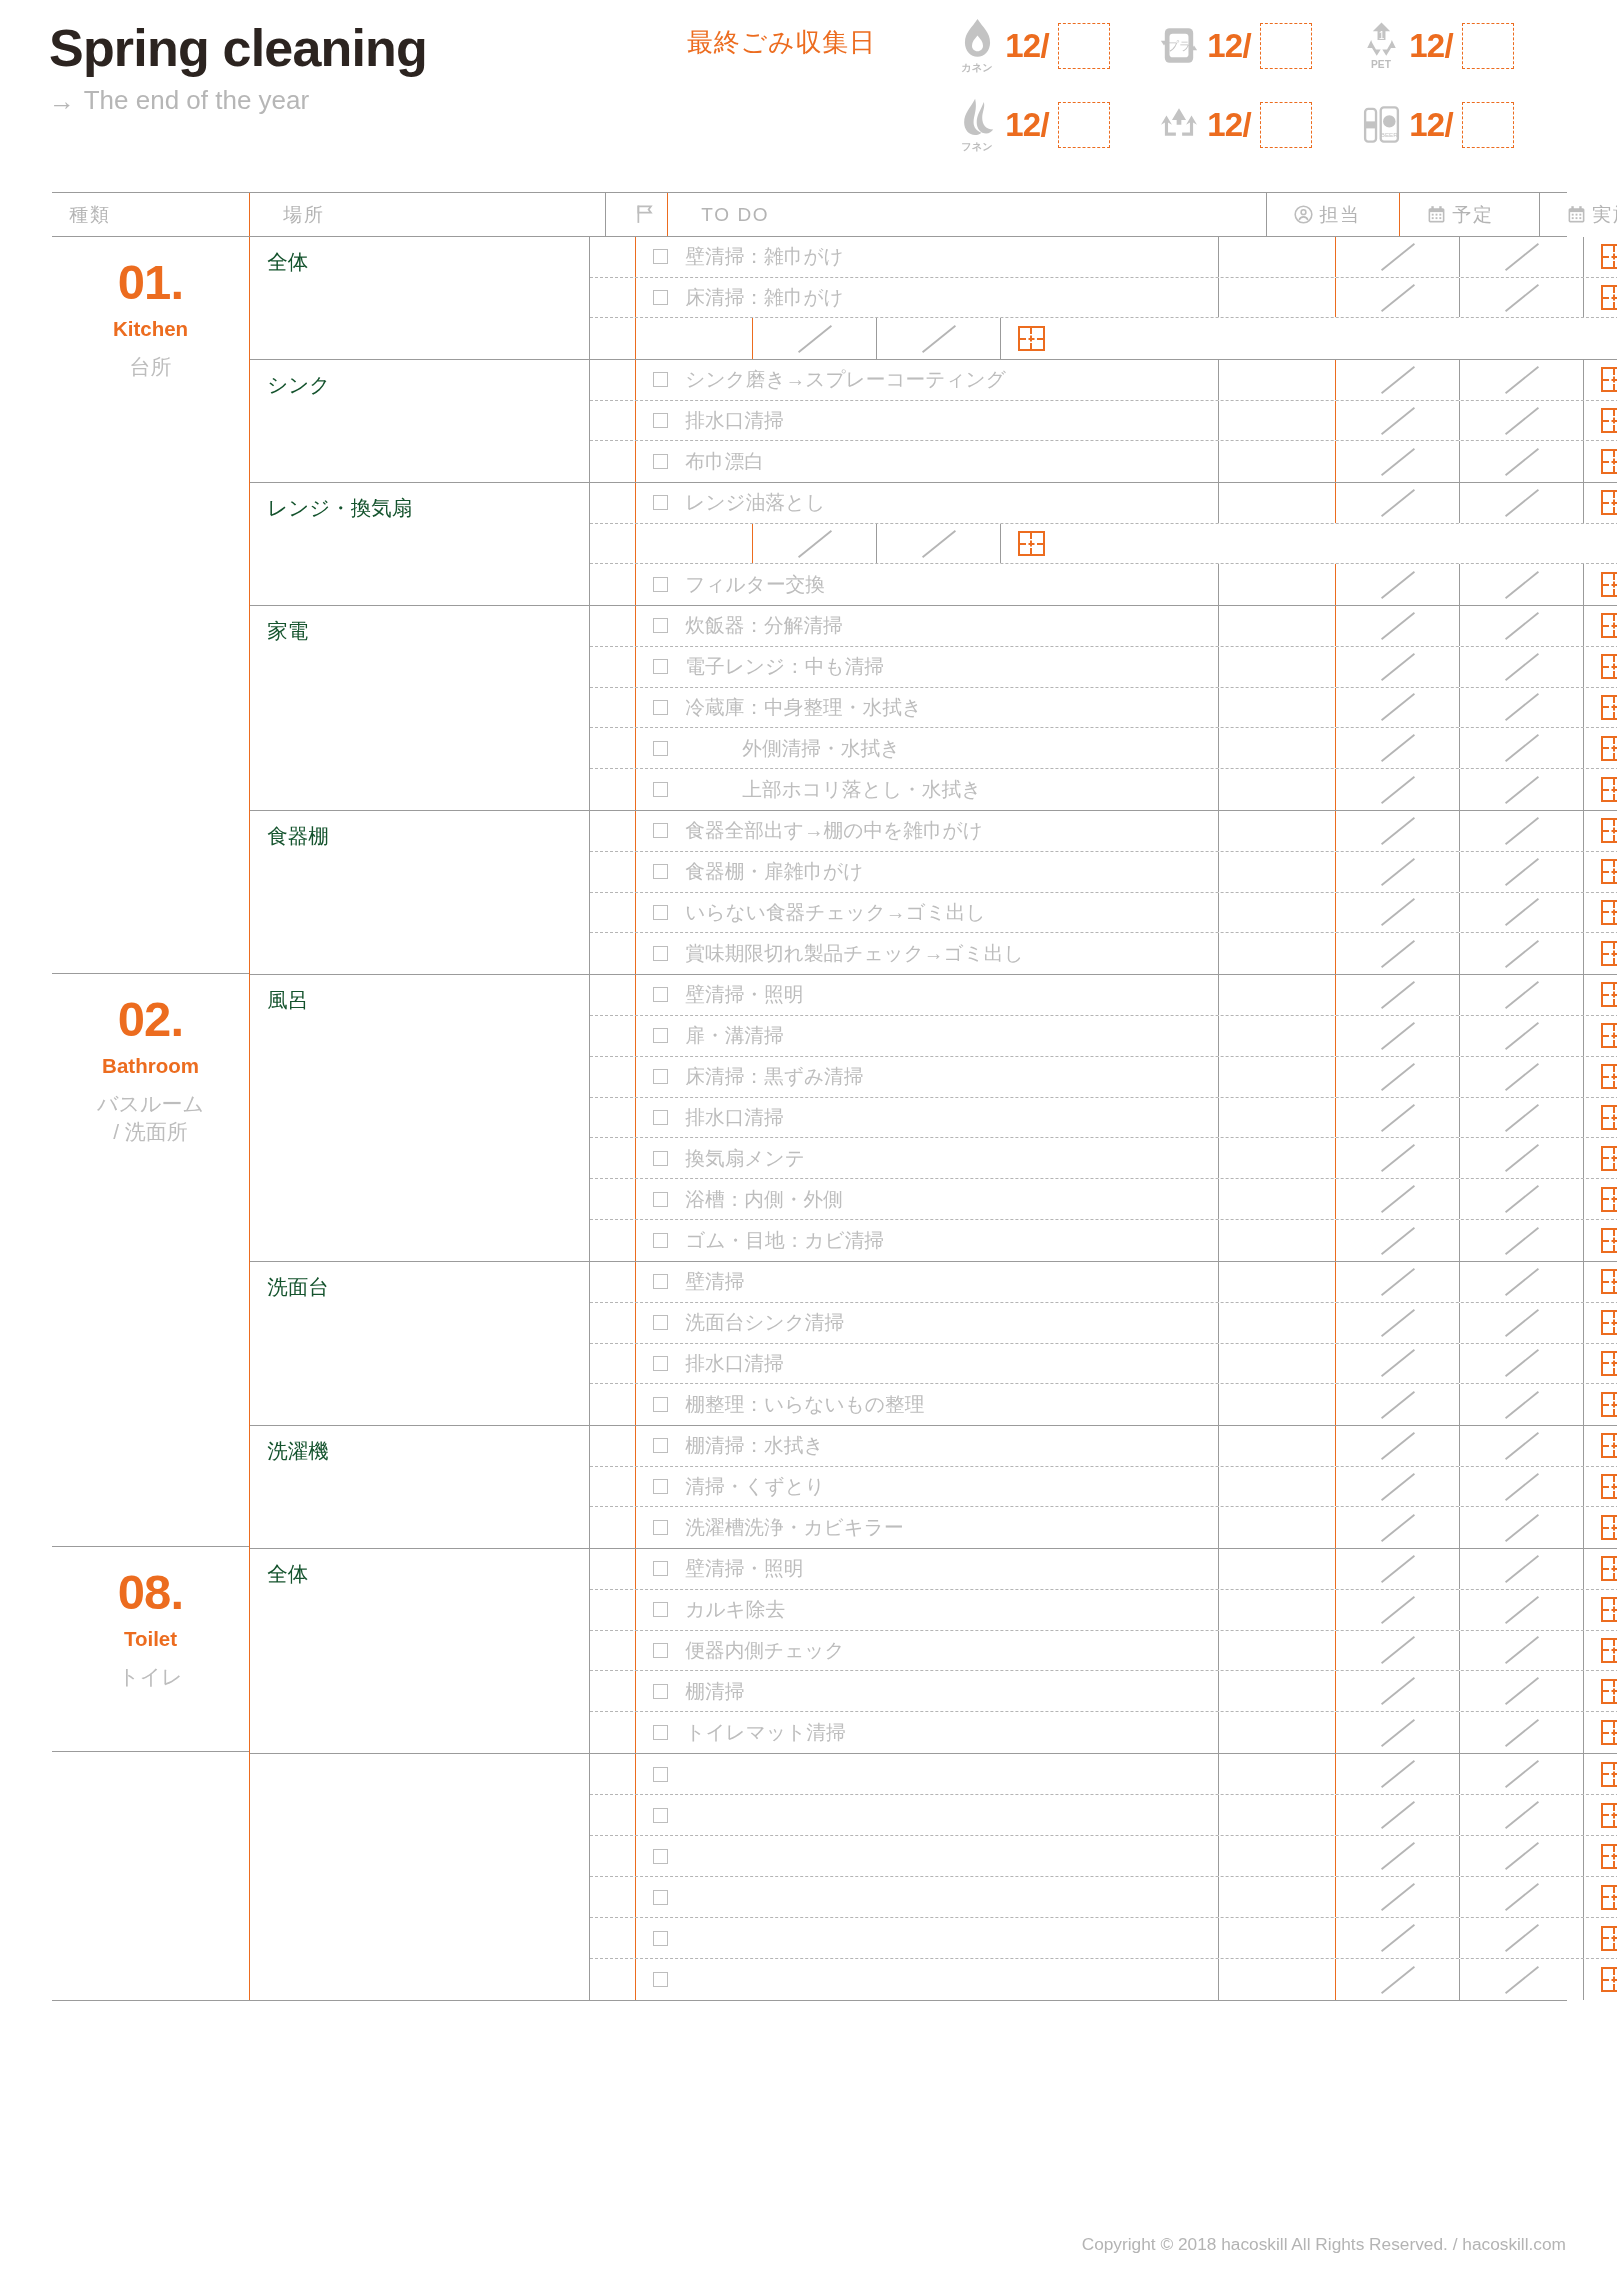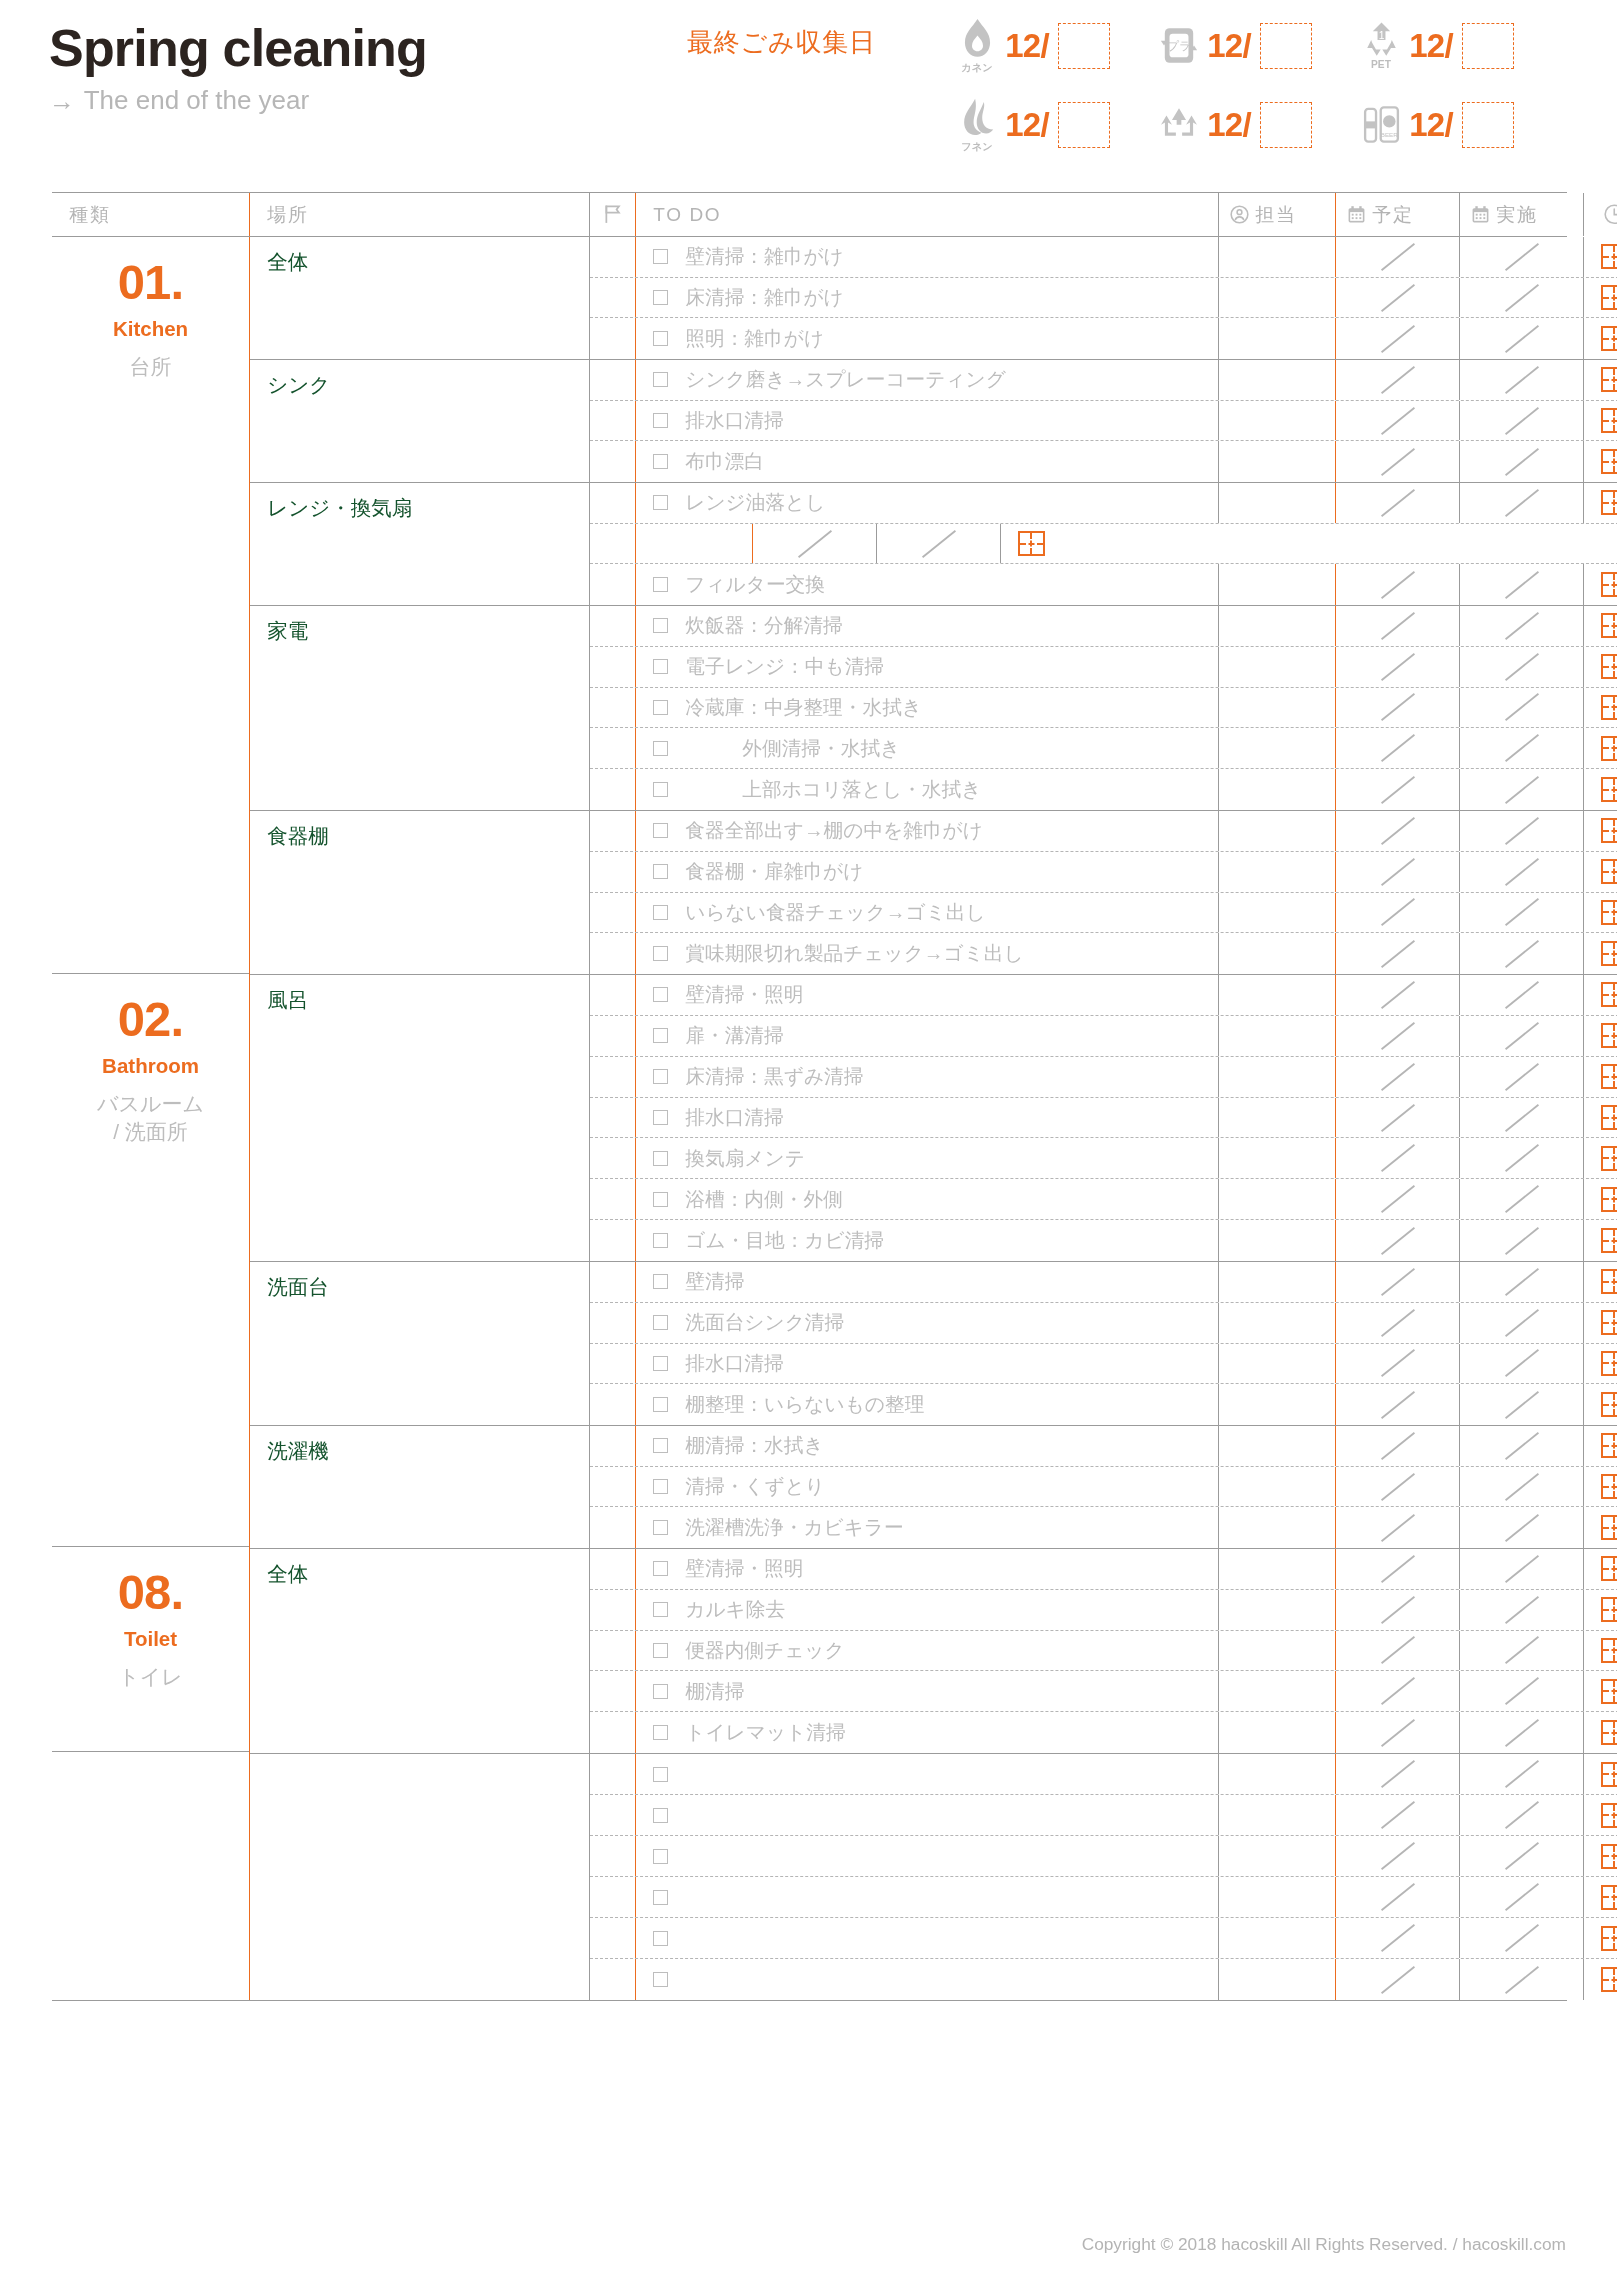--- a/index.html
+++ b/index.html
@@ -51,21 +51,21 @@
               letter-spacing:-0.8px; }
   .gomi-box { width:52px; height:46px; border:1.6px dashed #ec6c1f; margin-left:3.2px; }
 
   
   .sheet {
     position:absolute; left:52px; top:192px;
     width: 1515px;
     border-top: 1.6px solid #9b9b9b;
     border-bottom: 1.6px solid #9b9b9b;
   }
-  .srow { display:flex; width:100%; }
+  .srow { display:flex; width:100%;gap:16px; }
   
   .c-kind  { width:198px; flex:0 0 198px; border-right:1.2px solid #ec6c1f; }
   .c-place { width:340px; flex:0 0 340px; border-right:1.2px solid #9b9b9b; }
   .c-flag  { width:46px;  flex:0 0 46px;  border-right:1.2px solid #ec6c1f; }
   .c-todo  { width:583px; flex:0 0 583px; border-right:1.2px solid #9b9b9b; }
   .c-who   { width:117px; flex:0 0 117px; border-right:1.2px solid #ec6c1f; }
   .c-plan  { width:124px; flex:0 0 124px; border-right:1.2px solid #9b9b9b; }
   .c-done  { width:124px; flex:0 0 124px; border-right:1.2px solid #9b9b9b; }
   .c-time  { width:60px;  flex:0 0 60px; }
 
@@ -390,24 +390,20 @@
                 <svg width="55" height="36" viewBox="0 0 70 46">
                   <line x1="14" y1="40" x2="56" y2="6" stroke="#b5b5b5" stroke-width="2.4"></line>
                 </svg>
               </div>
               <div class="timecell">
                 <span class="timebox"></span>
               </div>
             </div>
             <div class="trow">
               <div class="flagcell"></div>
-              <div class="todocell">
-                <span class="chk"></span>
-                <span class="todo-txt">照明：雑巾がけ</span>
-              </div>
               <div class="whocell"></div>
               <div class="slashcell">
                 <svg width="55" height="36" viewBox="0 0 70 46">
                   <line x1="14" y1="40" x2="56" y2="6" stroke="#b5b5b5" stroke-width="2.4"></line>
                 </svg>
               </div>
               <div class="slashcell">
                 <svg width="55" height="36" viewBox="0 0 70 46">
                   <line x1="14" y1="40" x2="56" y2="6" stroke="#b5b5b5" stroke-width="2.4"></line>
                 </svg>

